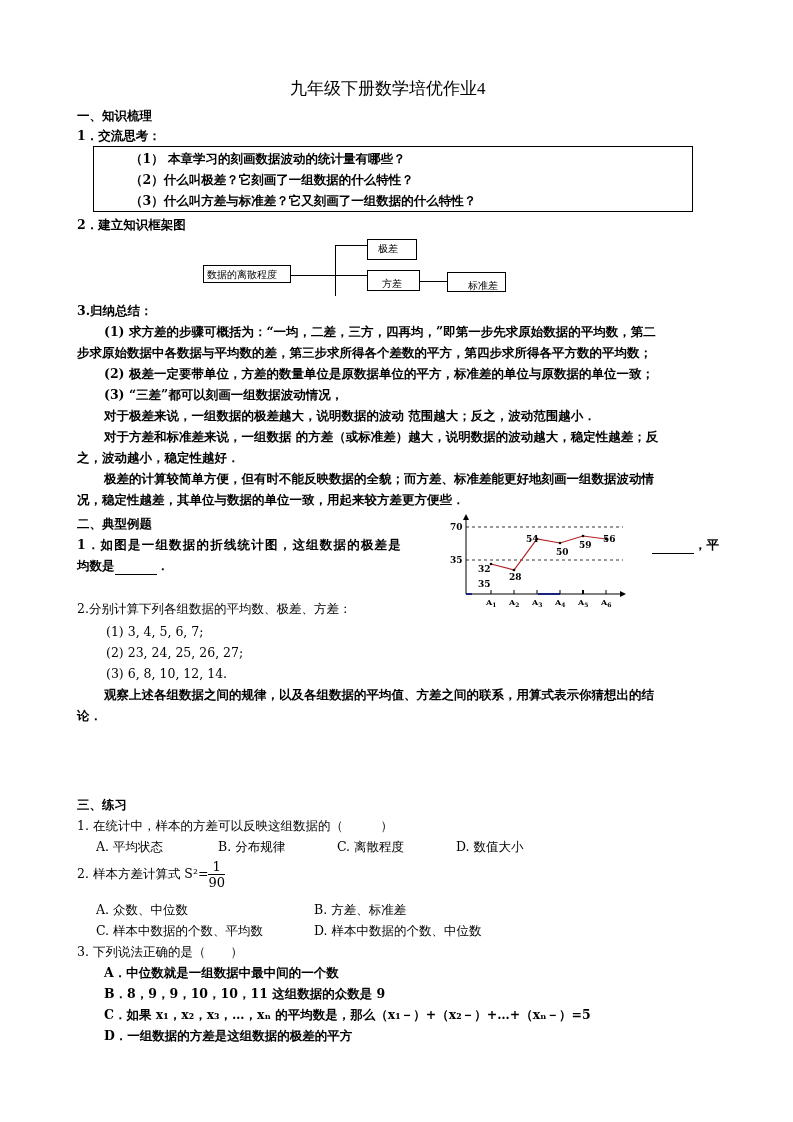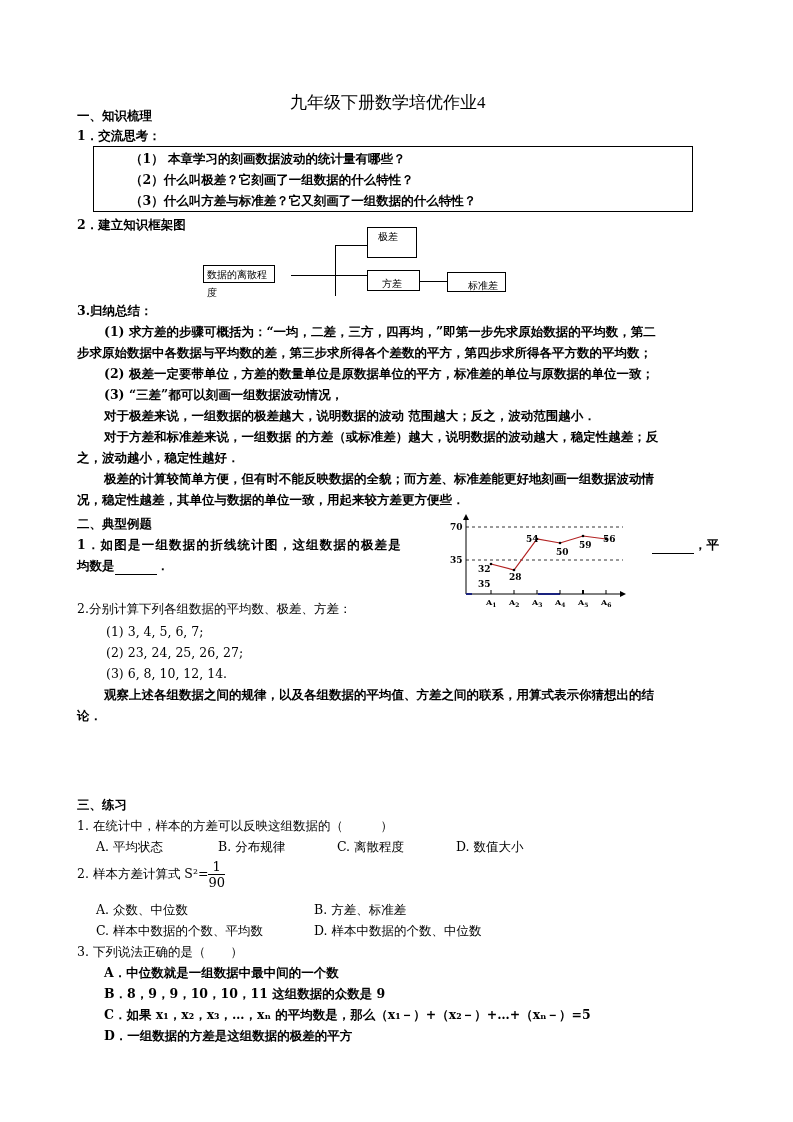--- a/index.html
+++ b/index.html
@@ -2,21 +2,21 @@
 <html><head>
 <meta charset="utf-8">
 <style>
   * { margin: 0; padding: 0; box-sizing: border-box; }
   body {
     width: 793px; height: 1122px; background: #ffffff; position: relative;
     font-family: "DejaVu Serif", "Liberation Serif", serif; color: #000;
     overflow: hidden;
   }
   .abs { position: absolute; white-space: nowrap; }
-  .title { font-size: 17px; font-family: "Liberation Serif", "DejaVu Serif", serif; font-weight: normal; margin-top: 14px; }
+  .title { font-size: 17px; font-family: "Liberation Serif", "DejaVu Serif", serif; font-weight: normal; }
   .b { font-weight: bold; font-size: 12.5px; }
   .n { font-size: 12.5px; }
   .box { position: absolute; border: 1px solid #000; }
   .fbox { position: absolute; border: 1px solid #000; font-size: 10px; font-family: "DejaVu Sans", sans-serif; padding-left: 3px; line-height: 18px; }
   .line { position: absolute; background: #000; }
   .blank { display: inline-block; border-bottom: 1px solid #000; vertical-align: bottom; }
   .frac { display: inline-block; vertical-align: middle; text-align: center; font-size: 13px; line-height: 15px; }
   .frac .num { display: block; border-bottom: 1px solid #000; padding: 0 2px; }
   .frac .den { display: block; }
   svg text { font-family: "DejaVu Serif", serif; font-weight: bold; }
@@ -29,25 +29,25 @@
 <div class="abs b" style="left:77px; top:108px;">一、知识梳理</div>
 <div class="abs b" style="left:77px; top:128px;">1．交流思考：</div>
 
 <div class="box" style="left:93px; top:146px; width:600px; height:66px;"></div>
 <div class="abs b" style="left:130px; top:151px;">（1） 本章学习的刻画数据波动的统计量有哪些？</div>
 <div class="abs b" style="left:130px; top:172px;">（2）什么叫极差？它刻画了一组数据的什么特性？</div>
 <div class="abs b" style="left:130px; top:193px;">（3）什么叫方差与标准差？它又刻画了一组数据的什么特性？</div>
 
 <div class="abs b" style="left:77px; top:217px;">2．建立知识框架图</div>
 
-<div class="fbox" style="left:203px; top:265px; width:72px; height:18px;">数据的离散程度</div>
+<div class="fbox" style="left:203px; top:265px; width:88px; height:18px;">数据的离散程度</div>
 <div class="line" style="left:291px; top:275px; width:76px; height:1px;"></div>
 <div class="line" style="left:335px; top:245px; width:1px; height:51px;"></div>
 <div class="line" style="left:335px; top:245px; width:32px; height:1px;"></div>
-<div class="fbox" style="left:367px; top:227px; width:50px; height:31px; padding-left:10px;">极差</div>
+<div class="fbox" style="left:367px; top:239px; width:50px; height:21px; padding-left:10px;">极差</div>
 <div class="fbox" style="left:367px; top:270px; width:53px; height:21px; padding-left:14px; line-height:26px;">方差</div>
 <div class="line" style="left:420px; top:281px; width:27px; height:1px;"></div>
 <div class="fbox" style="left:447px; top:272px; width:59px; height:20px; padding-left:20px; line-height:26px;">标准差</div>
 
 <div class="abs b" style="left:77px; top:303px;">3.归纳总结：</div>
 <div class="abs b" style="left:104px; top:324px;">(1) 求方差的步骤可概括为：“一均，二差，三方，四再均，”即第一步先求原始数据的平均数，第二</div>
 <div class="abs b" style="left:77px; top:345px;">步求原始数据中各数据与平均数的差，第三步求所得各个差数的平方，第四步求所得各平方数的平均数；</div>
 <div class="abs b" style="left:104px; top:366px;">(2) 极差一定要带单位，方差的数量单位是原数据单位的平方，标准差的单位与原数据的单位一致；</div>
 <div class="abs b" style="left:104px; top:387px;">(3) “三差”都可以刻画一组数据波动情况，</div>
 <div class="abs b" style="left:104px; top:408px;">对于极差来说，一组数据的极差越大，说明数据的波动 范围越大；反之，波动范围越小．</div>

